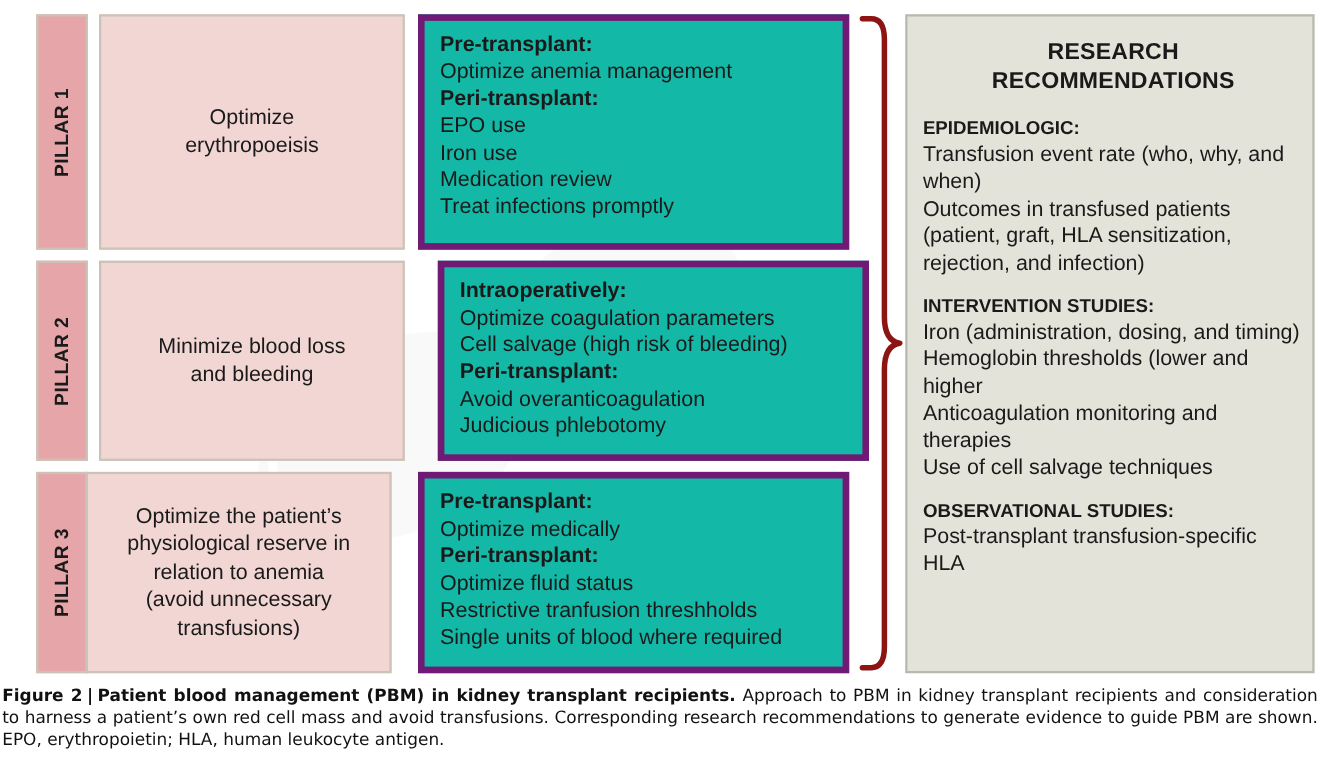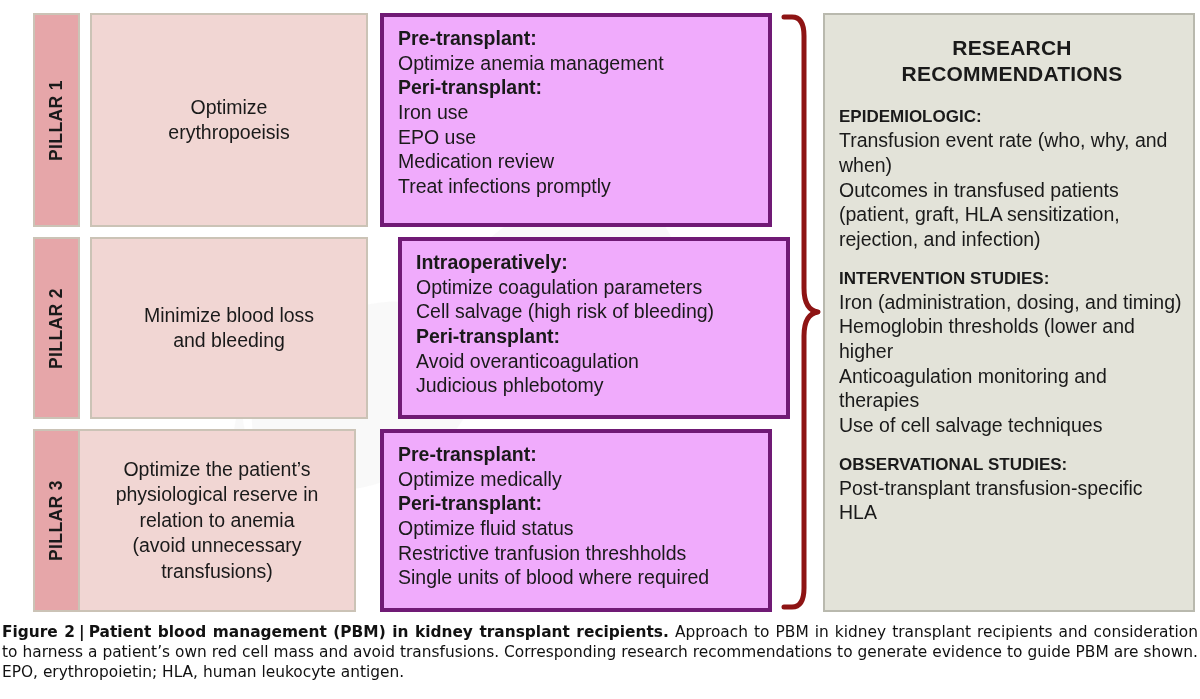--- a/index.html
+++ b/index.html
@@ -69,22 +69,22 @@
     text-align: center;
     padding: 22px 14px;
     font-size: 19.5px;
     line-height: 1.30;
     color: #1a1a1a;
   }
 
   
   .action-box {
     position: absolute;
-    background: #f0abfc;
-    border: 4px solid #701a75;
+    background: #14b8a6;
+    border: 6px solid #701a75;
     box-sizing: border-box;
     padding: 9px 12px 8px 14px;
     font-size: 19.5px;
     line-height: 1.265;
     color: #1a1a1a;
   }
   .action-box .hd {
     font-weight: bold;
     display: block;
   }
@@ -171,22 +171,22 @@
   </div>
 
   <div class="pillar-statement" style="left:90px; top:13px; width:278px; height:214px;">
     <span>Optimize<br>erythropoeisis</span>
   </div>
 
   <div class="action-box" style="left:380px; top:13px; width:392px; height:214px;">
       <span class="hd">Pre-transplant:</span>
       <span class="li">Optimize anemia management</span>
       <span class="hd">Peri-transplant:</span>
+      <span class="li">EPO use</span>
       <span class="li">Iron use</span>
-      <span class="li">EPO use</span>
       <span class="li">Medication review</span>
       <span class="li">Treat infections promptly</span>
     </div>
 
   <div class="pillar-label" style="left:33px; top:237px; width:47px; height:182px;">
     <span class="vtext">PILLAR 2</span>
   </div>
 
   <div class="pillar-statement" style="left:90px; top:237px; width:278px; height:182px;">
     <span>Minimize blood loss<br>and bleeding</span>

